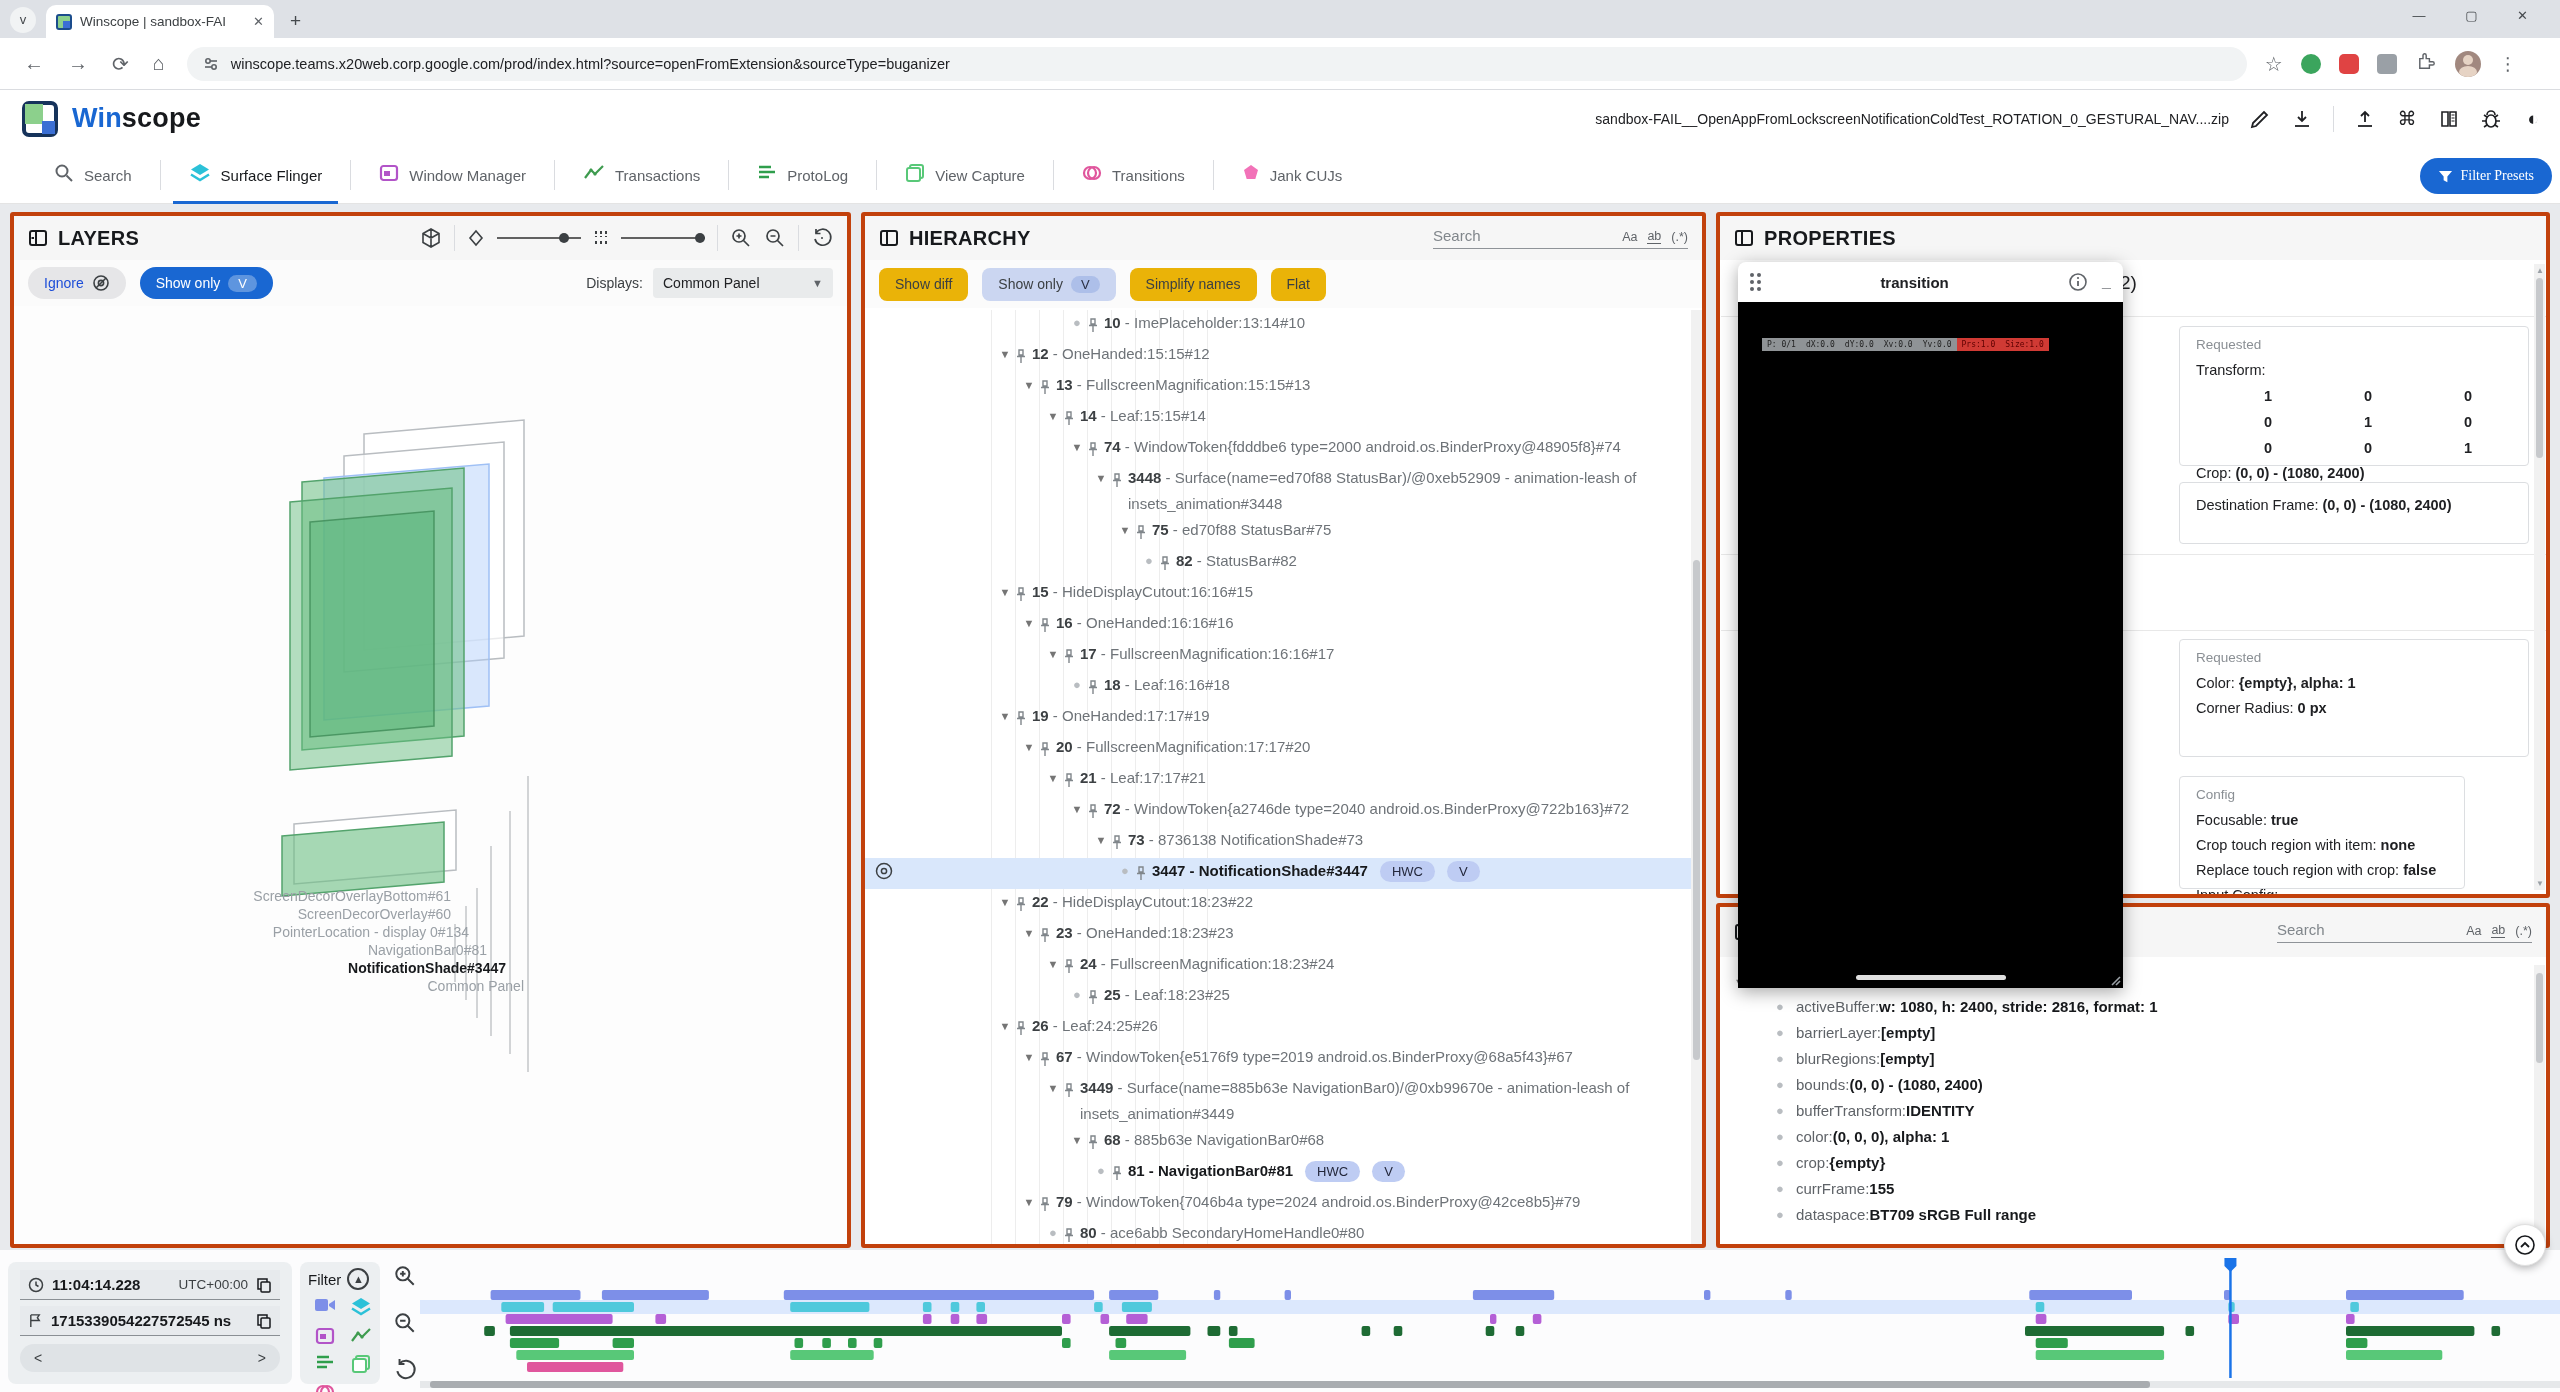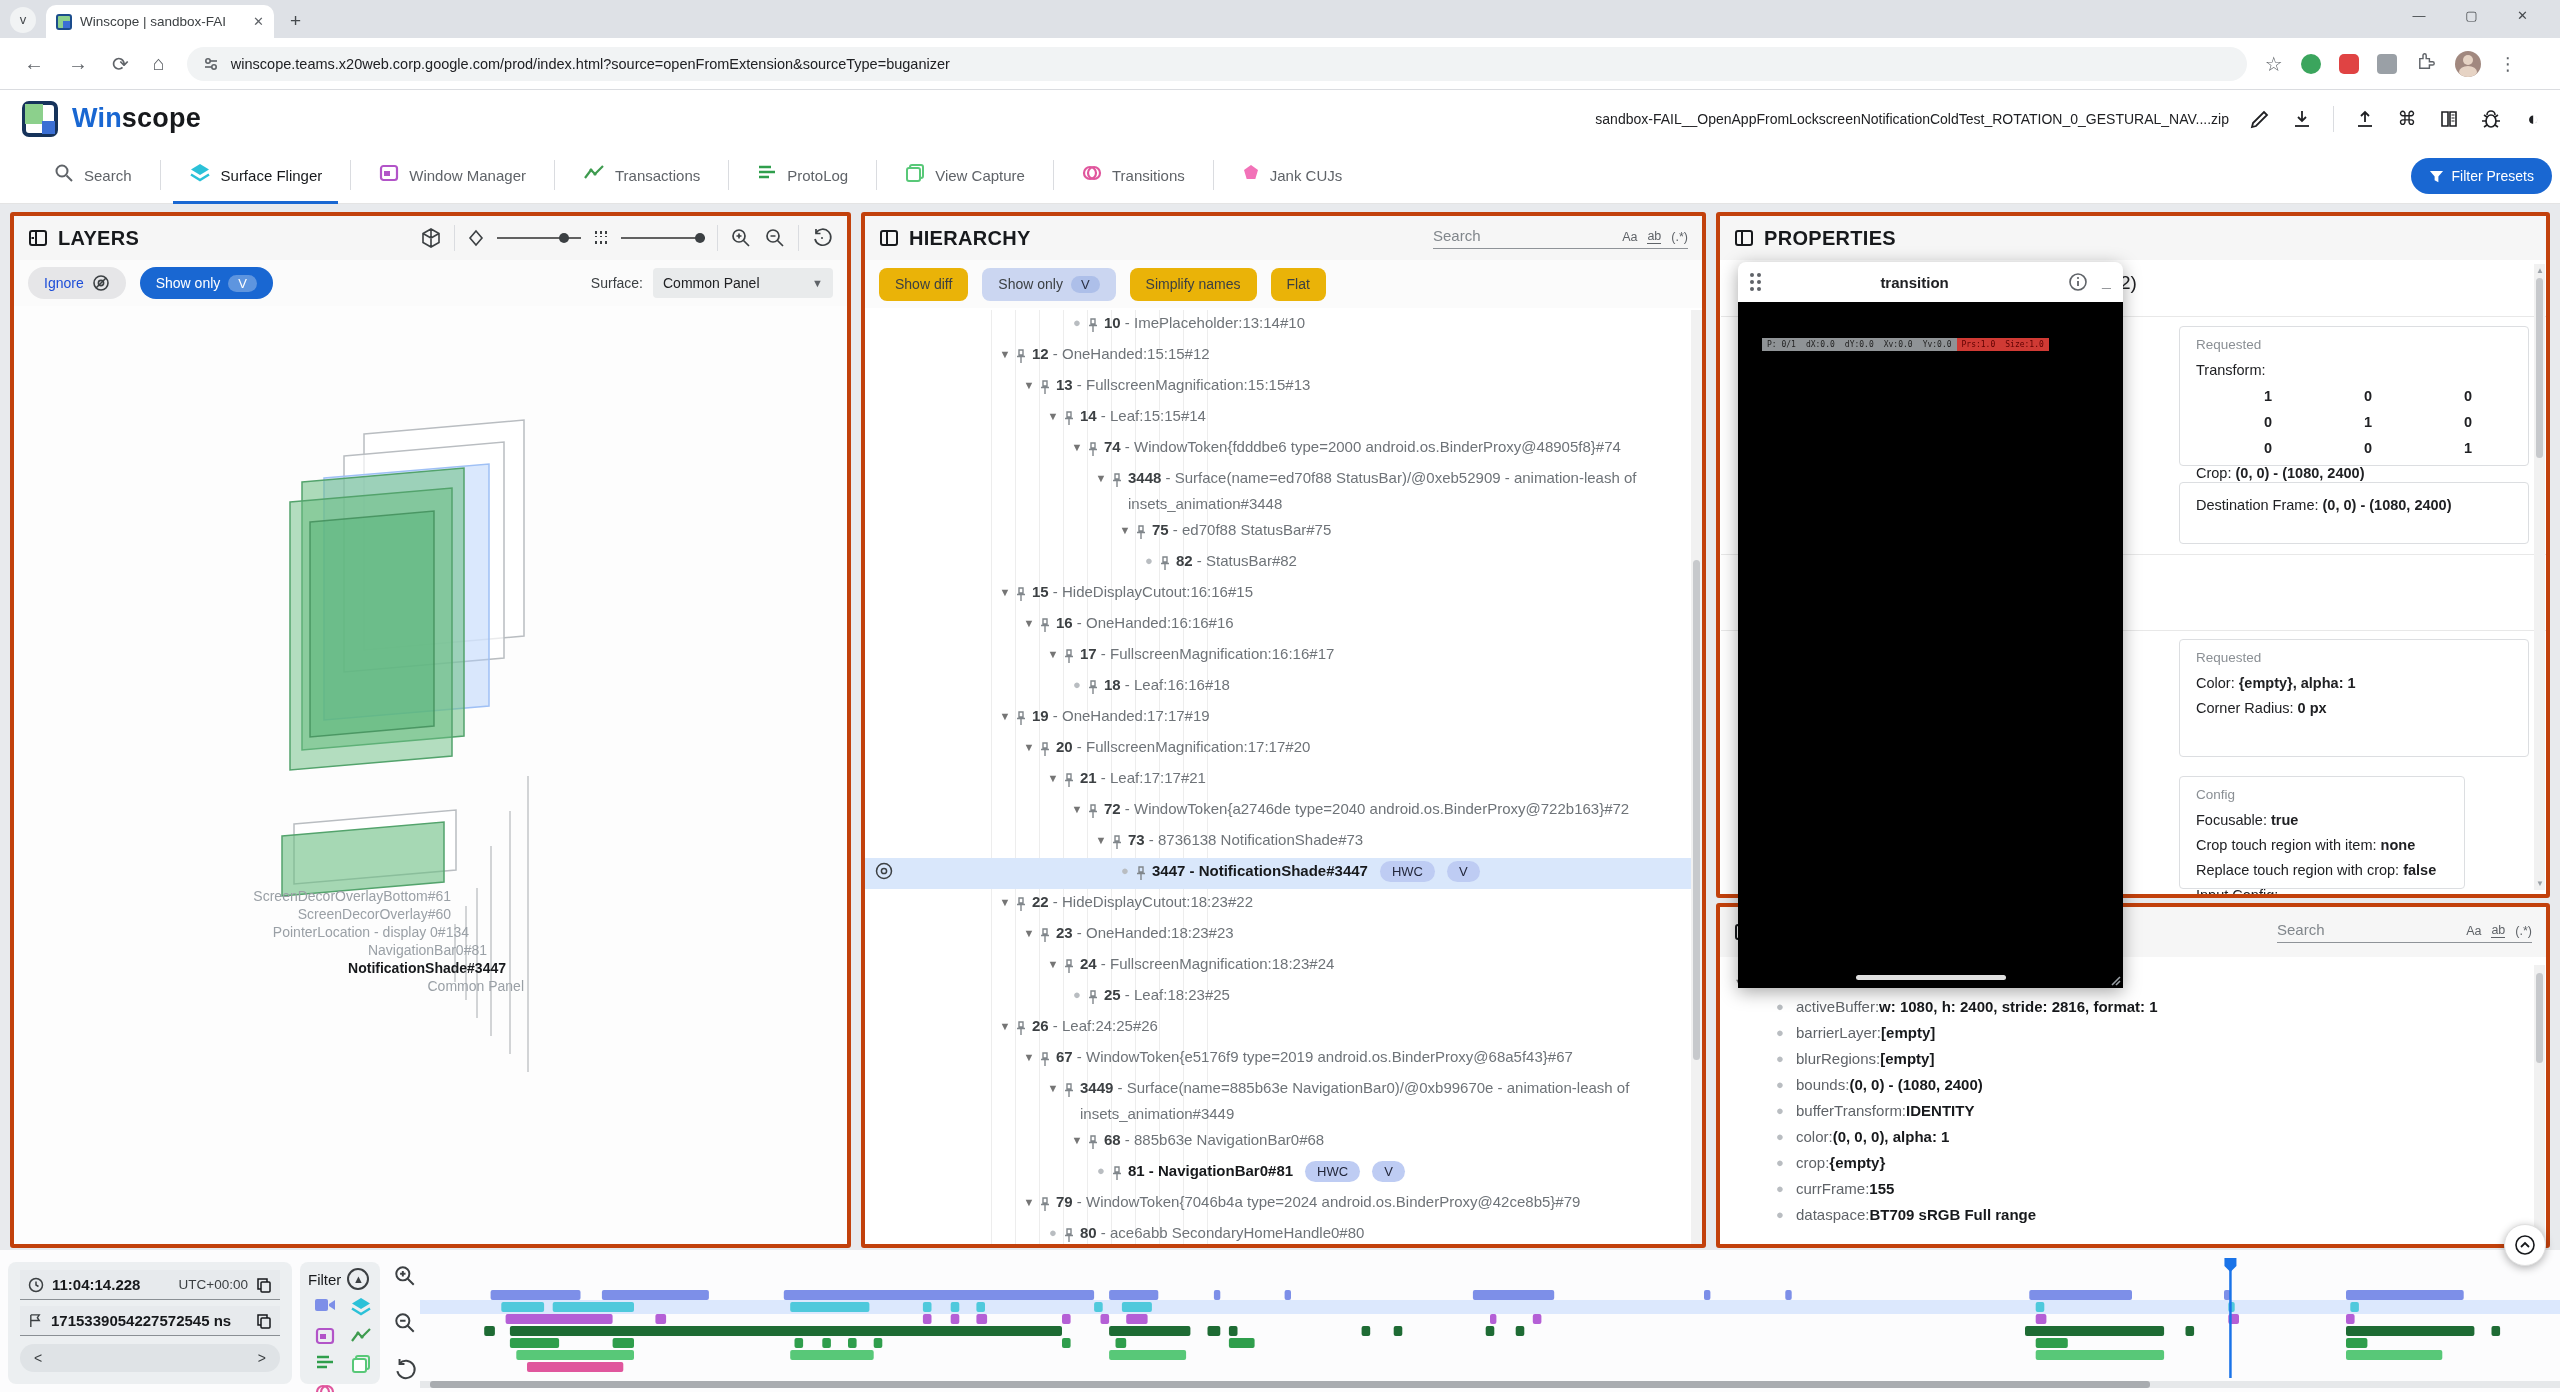--- a/index.html
+++ b/index.html
@@ -46,21 +46,21 @@
 
   
   #navrow { position:absolute; left:0; top:147px; width:2560px; height:57px; background:#FFFFFF;
     border-bottom:1px solid #E4E4E4; display:flex; align-items:center; padding-left:26px; }
   .ntab { position:relative; height:57px; display:flex; align-items:center; gap:10px; padding:0 28px; }
   .ntab .lbl { font-size:15px; color:#5F6368; }
   .ntab.active .lbl { color:#17191C; }
   .ntab.active .under { position:absolute; left:12px; right:12px; bottom:0; height:3px; background:#1967D2; }
   .ndiv { width:1px; height:30px; background:#DADCE0; }
   #filterpresets { position:absolute; right:8px; top:158px; height:36px; padding:0 18px; background:#1967D2;
-    color:#fff; font-size:14px; border:none; border-radius:18px; display:flex; align-items:center; gap:8px; }
+    color:#fff; font-size:14px; border:none; border-radius:18px; display:flex; align-items:center; gap:8px;font-family:Liberation Serif, serif; }
 
   
   .panel { position:absolute; background:#FFFFFF; border:4px solid #c2410c; border-radius:3px; overflow:hidden; }
   #layers-panel   { left:10px;  top:212px; width:841px;  height:1036px; }
   #hier-panel     { left:861px; top:212px; width:845px;  height:1036px; }
   #props-panel    { left:1716px;top:212px; width:834px;  height:686px; }
   #curr-panel     { left:1716px;top:903px; width:834px;  height:345px; }
   .phead { height:44px; display:flex; align-items:center; padding:0 14px; gap:10px; background:#F6F6F6; }
   .ptitle { font-size:20px; font-weight:bold; color:#17191C; letter-spacing:.3px; }
   .collapse-ic { width:20px; height:20px; flex:0 0 auto; }
@@ -365,21 +365,21 @@
           <circle cx="9" cy="9" r="7" fill="none" stroke="#3C4043" stroke-width="1.6"></circle>
           <circle cx="9" cy="9" r="2.6" fill="none" stroke="#3C4043" stroke-width="1.6"></circle>
           <line x1="4" y1="14" x2="14" y2="4" stroke="#3C4043" stroke-width="1.6"></line>
         </svg>
     </div>
     <div class="chip blue">
       <span>Show only</span>
       <span class="vbadge">V</span>
     </div>
     <div id="displays-wrap">
-      <span>Surface:</span>
+      <span>Displays:</span>
       <div id="displays-select">
         <span>Common Panel</span>
         <span class="car">▼</span>
       </div>
     </div>
   </div>
   <div id="layers-canvas">
     <svg width="839" height="944" viewBox="0 0 839 944">
 
       <g stroke="#C3C6C9" stroke-width="1.5">

